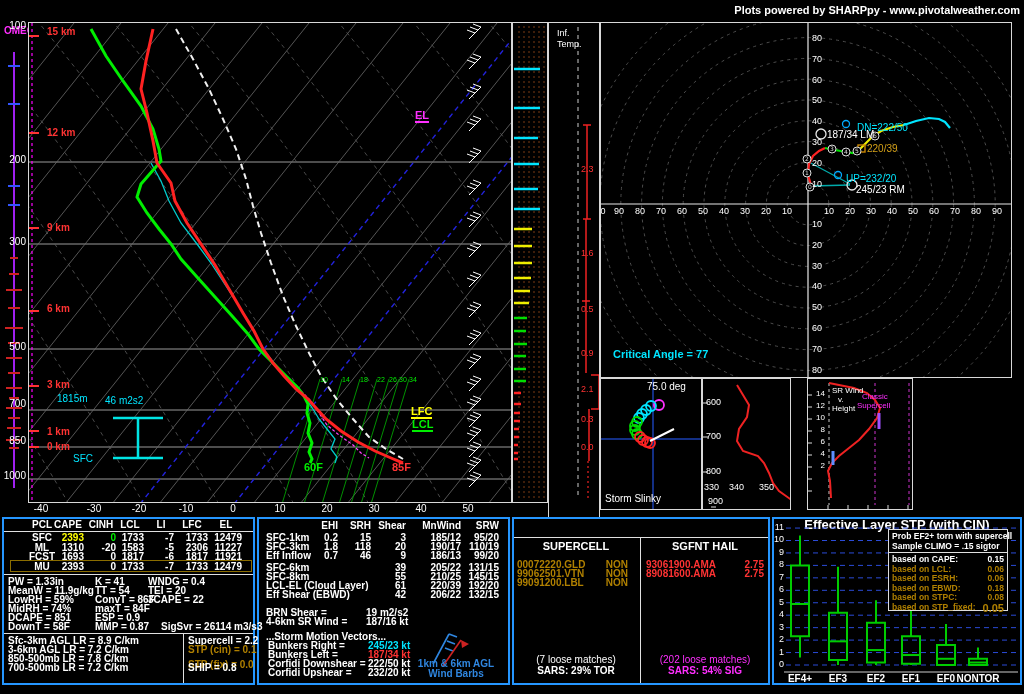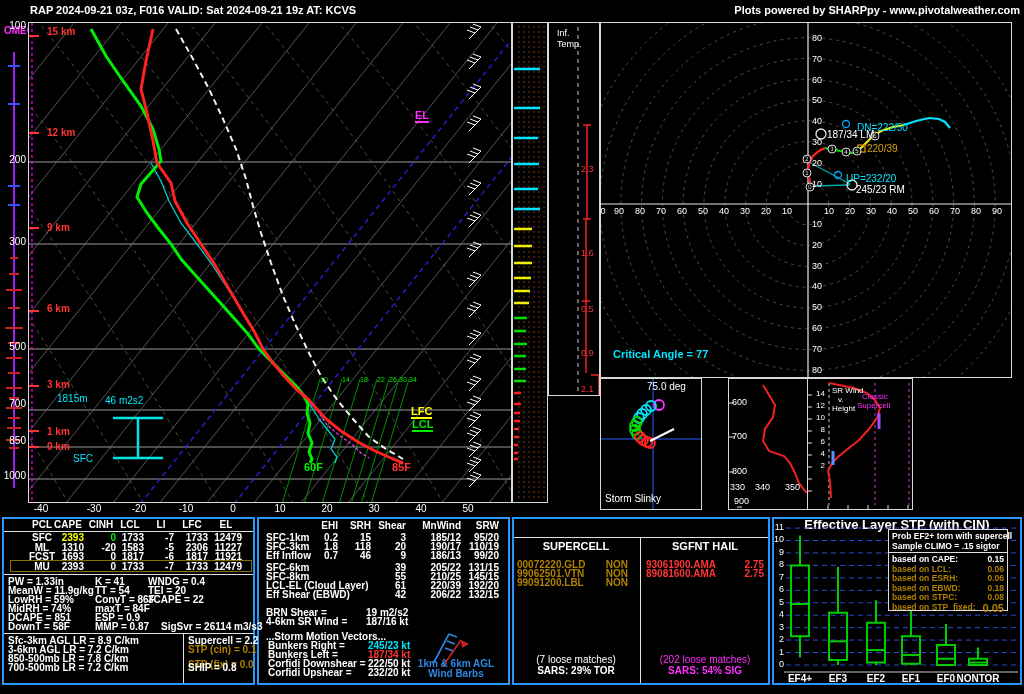--- a/index.html
+++ b/index.html
@@ -16,21 +16,20 @@
   .hl{position:absolute;background:#e0e0e0;height:1px;}
   .vl{position:absolute;background:#e0e0e0;width:1px;}
   svg{position:absolute;left:0;top:0;overflow:hidden;}
   svg text{font-family:"DejaVu Sans",sans-serif;}
 </style>
 </head>
 <body>
 
 <div id="root">
 
-  <div class="t b" style="left:30px;top:5px;font-size:11px">RAP 2024-09-21 03z, F016  VALID: Sat 2024-09-21 19z  AT: KCVS</div>
   <div class="t b" style="right:4px;top:5px;font-size:11px">Plots powered by SHARPpy - www.pivotalweather.com</div>
 
   <svg id="omega-svg" style="left:0;top:22px" width="28" height="481" viewBox="0 0 28 481">
     <path d="M14 30 V466" stroke="#a020f0" stroke-width="2" fill="none"></path>
     <path d="M8 44 H20 M8 82 H20 M8 164 H20 M8 183 H20" stroke="#3355ff" stroke-width="2" fill="none"></path>
     <path d="M10 236 H18 M9 252 H19 M6 268 H22 M8 286 H20 M5 306 H23 M8 321 H20 M6 336 H22 M8 351 H20 M6 366 H22 M9 376 H19 M6 386 H22 M8 396 H20 M7 406 H21 M6 418 H22 M9 426 H19" stroke="#cc2222" stroke-width="2" fill="none"></path>
   </svg>
   <div class="t b mag" style="left:4px;top:26px">OMEGA</div>
 
   <div class="t rt" style="left:2px;top:21px;width:24px">100</div>
@@ -186,21 +185,21 @@
         <line x1="1" y1="390" x2="7" y2="390" stroke="#ff2222" stroke-width="2.5"></line>
         <line x1="1" y1="398" x2="7" y2="398" stroke="#ff2222" stroke-width="2.5"></line>
         <line x1="1" y1="406" x2="6" y2="406" stroke="#ff2222" stroke-width="2.5"></line>
         <line x1="1" y1="414" x2="6" y2="414" stroke="#ff2222" stroke-width="2.5"></line>
         <line x1="1" y1="422" x2="5" y2="422" stroke="#ff2222" stroke-width="2.5"></line>
         <line x1="1" y1="430" x2="5" y2="430" stroke="#ff2222" stroke-width="2.5"></line>
         <line x1="1" y1="436" x2="5" y2="436" stroke="#ff2222" stroke-width="2.5"></line>
       </svg>
   </div>
 
-  <div class="panel" style="left:548px;top:22px;width:52px;height:374px">
+  <div class="panel" style="left:548px;top:22px;width:52px;height:525px">
     <svg width="50" height="479" viewBox="0 0 50 479">
       <path d="M29 4 V475" stroke="#cccccc" stroke-width="1" stroke-dasharray="4 4" fill="none"></path>
       <path d="M34 102 H42 M38 102 V196 M34 196 H42 M37 196 V278 M33 278 H41 M37 278 V350 M42 352 H50 M50 352 V386 M42 386 H50 M40 386 V438" stroke="#ee2222" stroke-width="1.5" fill="none"></path>
       <path d="M39 438 V475" stroke="#ee2222" stroke-width="1.2" stroke-dasharray="2 3" fill="none"></path>
     </svg>
     <div class="t" style="left:8px;top:6px;font-size:9px">Inf.</div>
     <div class="t" style="left:8px;top:17px;font-size:9px">Temp.</div>
     <div class="t red" style="left:32px;top:142px;font-size:9px">2.3</div>
     <div class="t red" style="left:32px;top:226px;font-size:9px">1.6</div>
     <div class="t red" style="left:32px;top:282px;font-size:9px">0.5</div>
@@ -316,21 +315,21 @@
           <circle cx="42" cy="61" r="5" stroke="#ff2222"></circle>
         <circle cx="46" cy="63" r="5" stroke="#ff2222"></circle>
           <circle cx="49" cy="64" r="5" stroke="#ff2222"></circle>
       </g>
       <path d="M49 62 L73 50" stroke="#ffffff" stroke-width="2"></path>
     </svg>
     <div class="t" style="left:46px;top:3px">75.0 deg</div>
     <div class="t" style="left:4px;top:115px">Storm Slinky</div>
   </div>
 
-  <div class="panel" style="left:728px;top:378px;width:105px;height:132px">
+  <div class="panel" style="left:702px;top:378px;width:89px;height:132px">
     <svg width="103" height="130" viewBox="0 0 103 130">
       <path d="M0 24 H5 M0 58 H5 M0 93 H5 M8 128 H13" stroke="#dddddd" stroke-width="1"></path>
       <path d="M34 6 L46 26 L44 38 L36 50 L34 62 L40 72 L55 77 L61 84 L66 94 L70 104 L76 112 L90 122" stroke="#ee2222" stroke-width="2" fill="none"></path>
     </svg>
     <div class="t" style="left:3px;top:19px;font-size:9px">600</div>
     <div class="t" style="left:3px;top:53px;font-size:9px">700</div>
     <div class="t" style="left:3px;top:88px;font-size:9px">800</div>
     <div class="t" style="left:5px;top:118px;font-size:9px">900</div>
     <div class="t" style="left:1px;top:104px;font-size:9px">330</div>
     <div class="t" style="left:26px;top:104px;font-size:9px">340</div>

